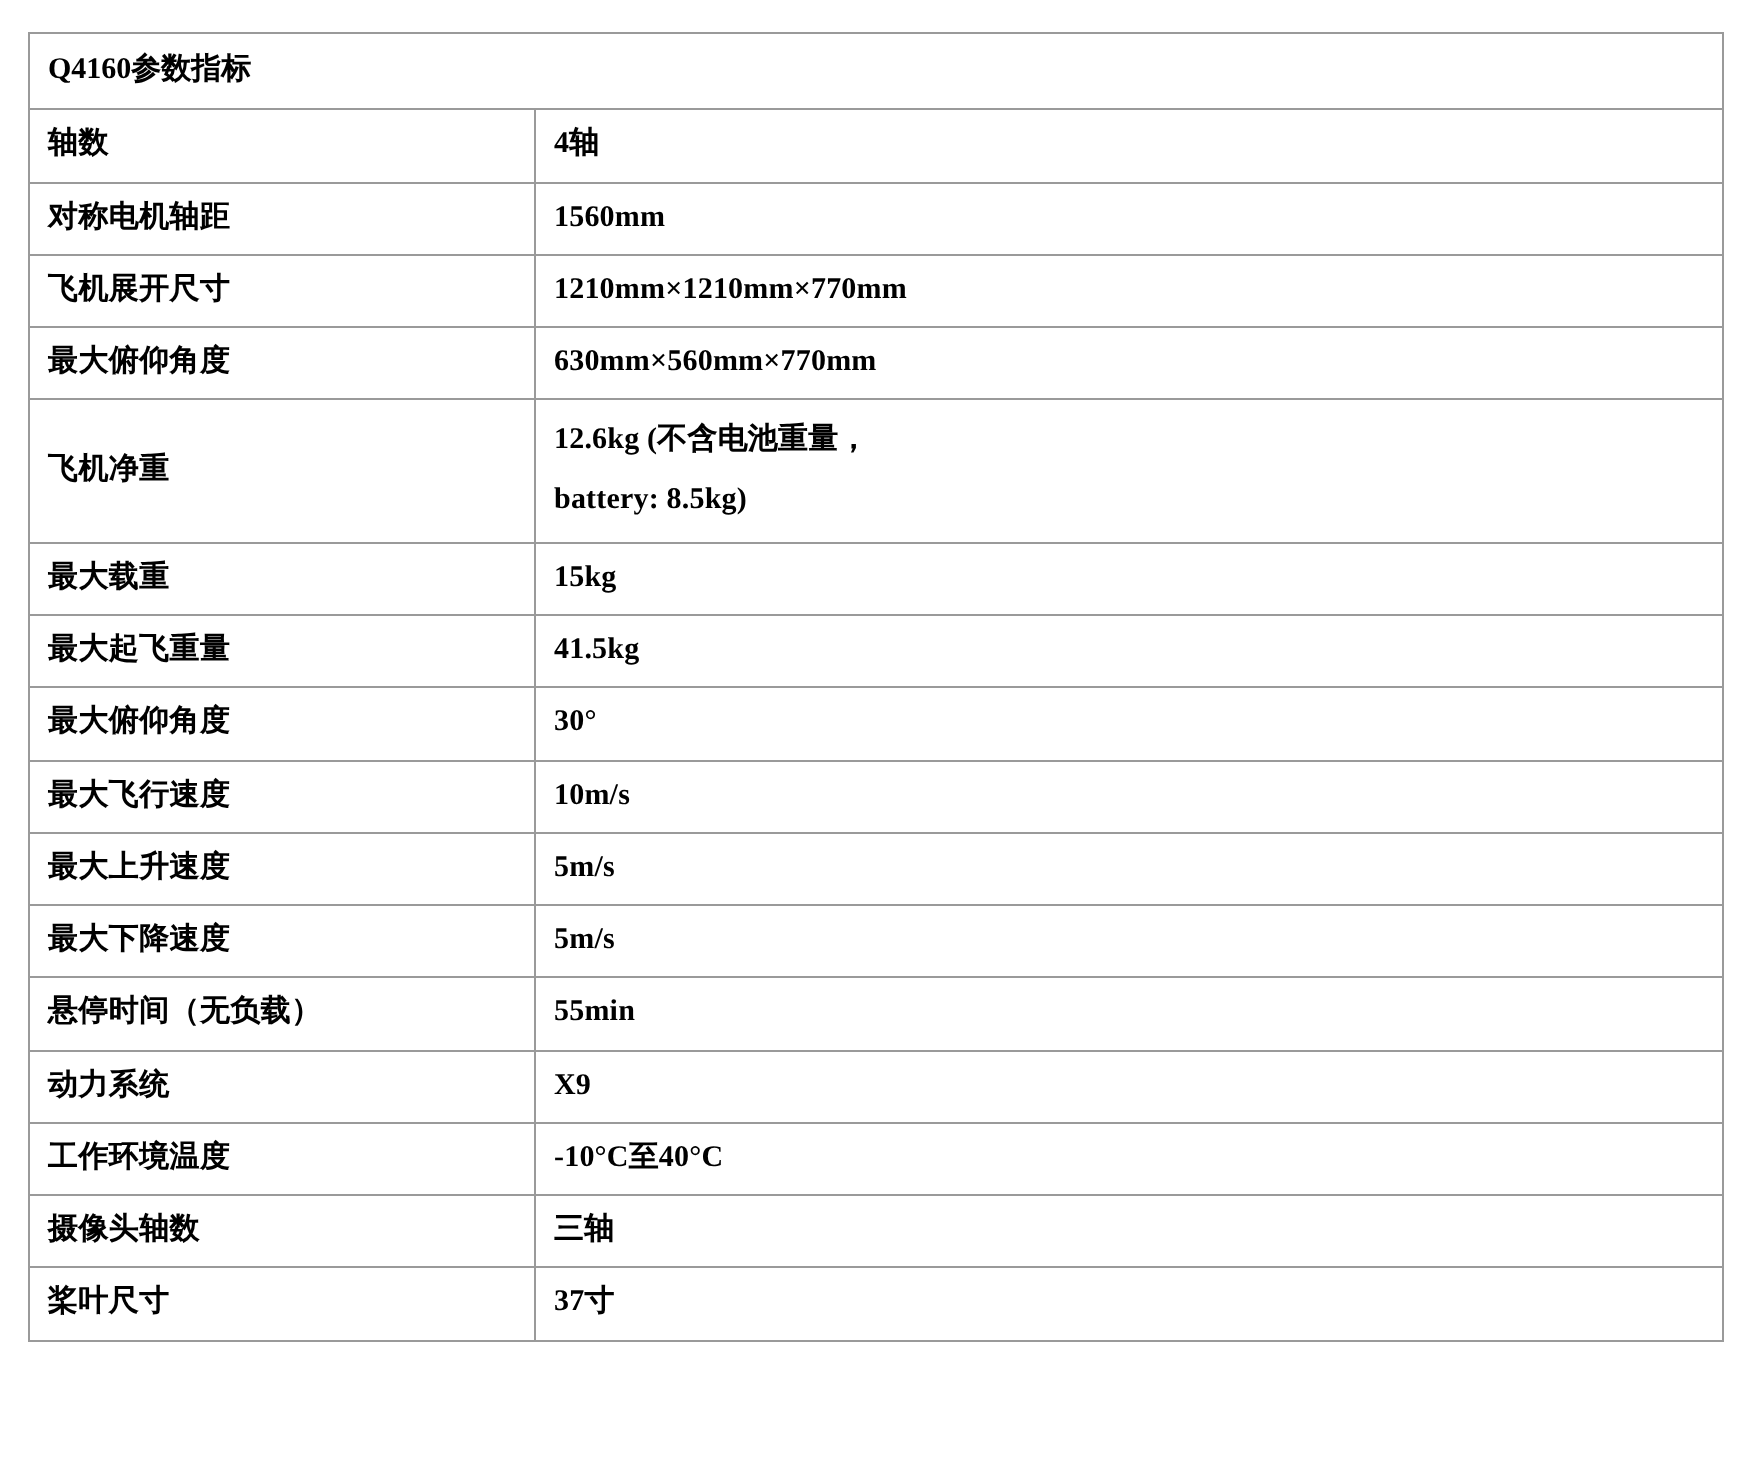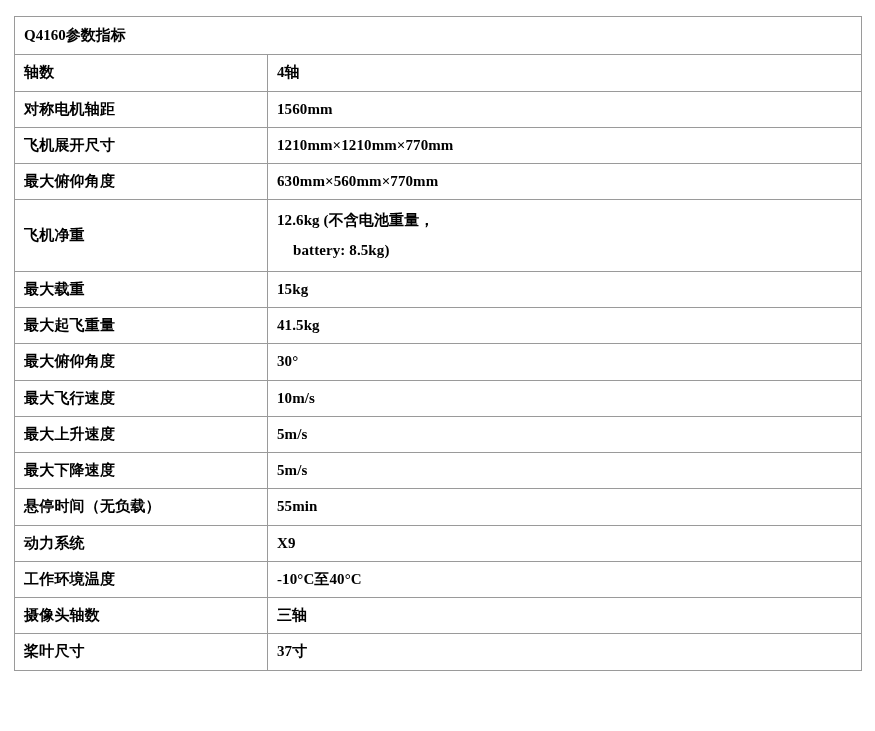--- a/index.html
+++ b/index.html
@@ -49,21 +49,20 @@
     letter-spacing: 0.2px;
   }
   td.value-cell {
     letter-spacing: 0.1px;
   }
   td.value-cell .line {
     display: block;
   }
   td.value-cell .line + .line {
     margin-top: 9px;
-    margin-left: 16px;
   }
   tr.tall td {
     padding-top: 10px;
     padding-bottom: 11px;
   }
 </style>
 </head>
 <body>
 
 <div class="page">

